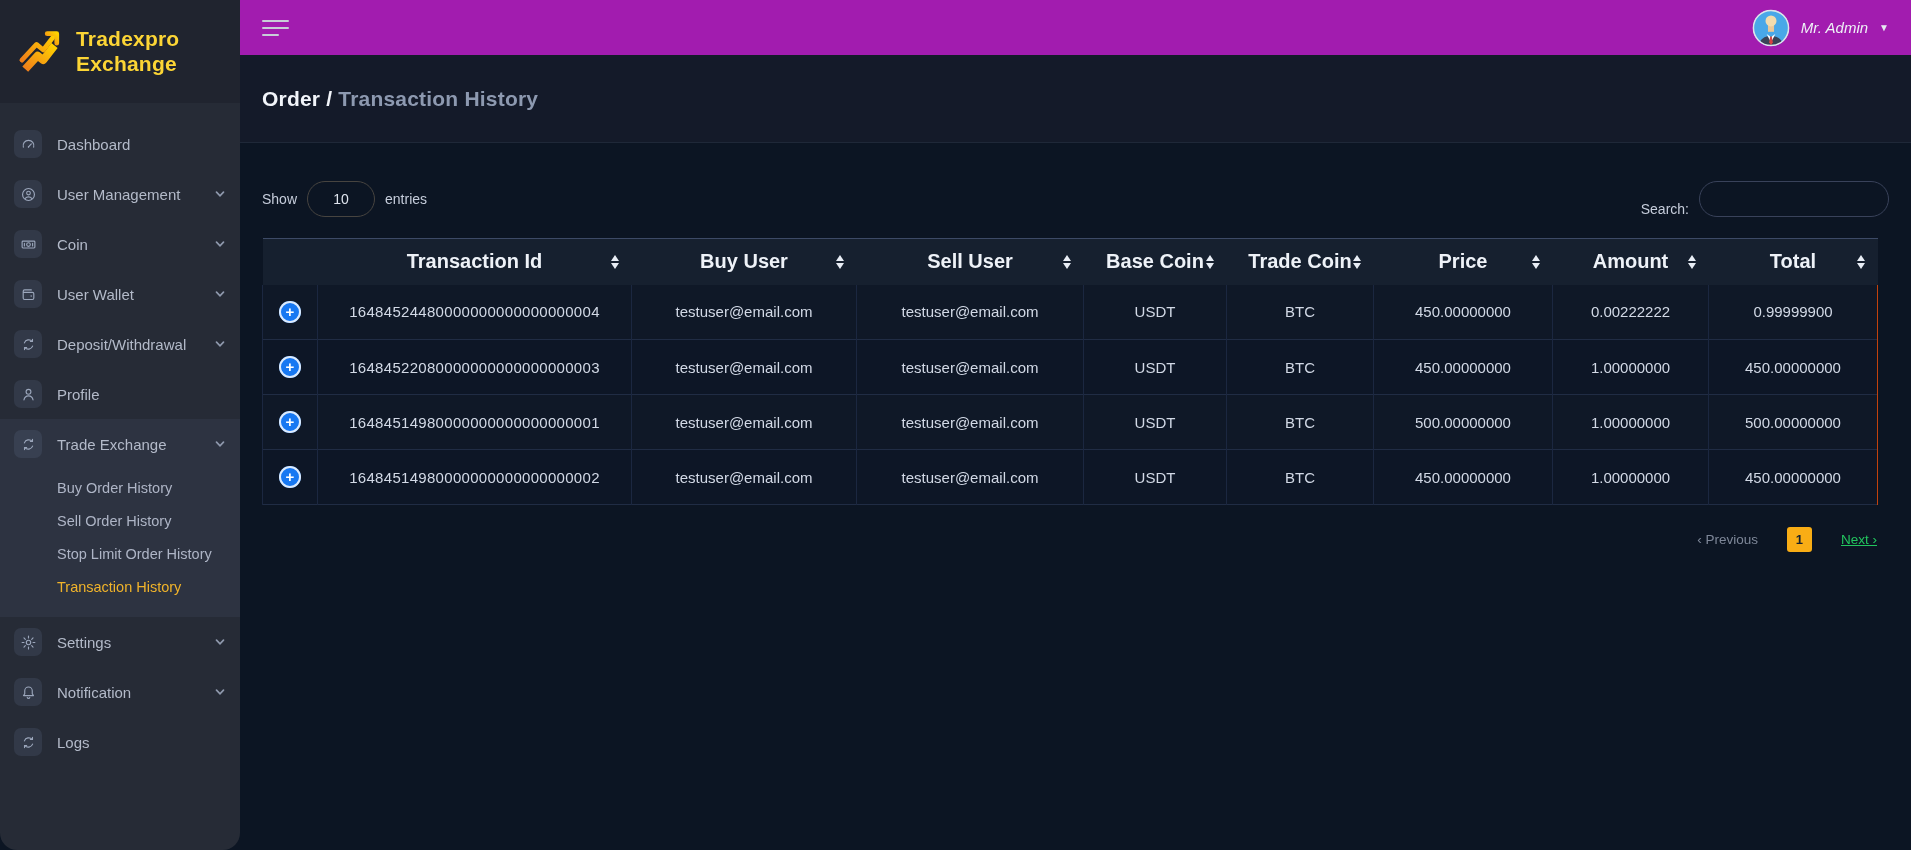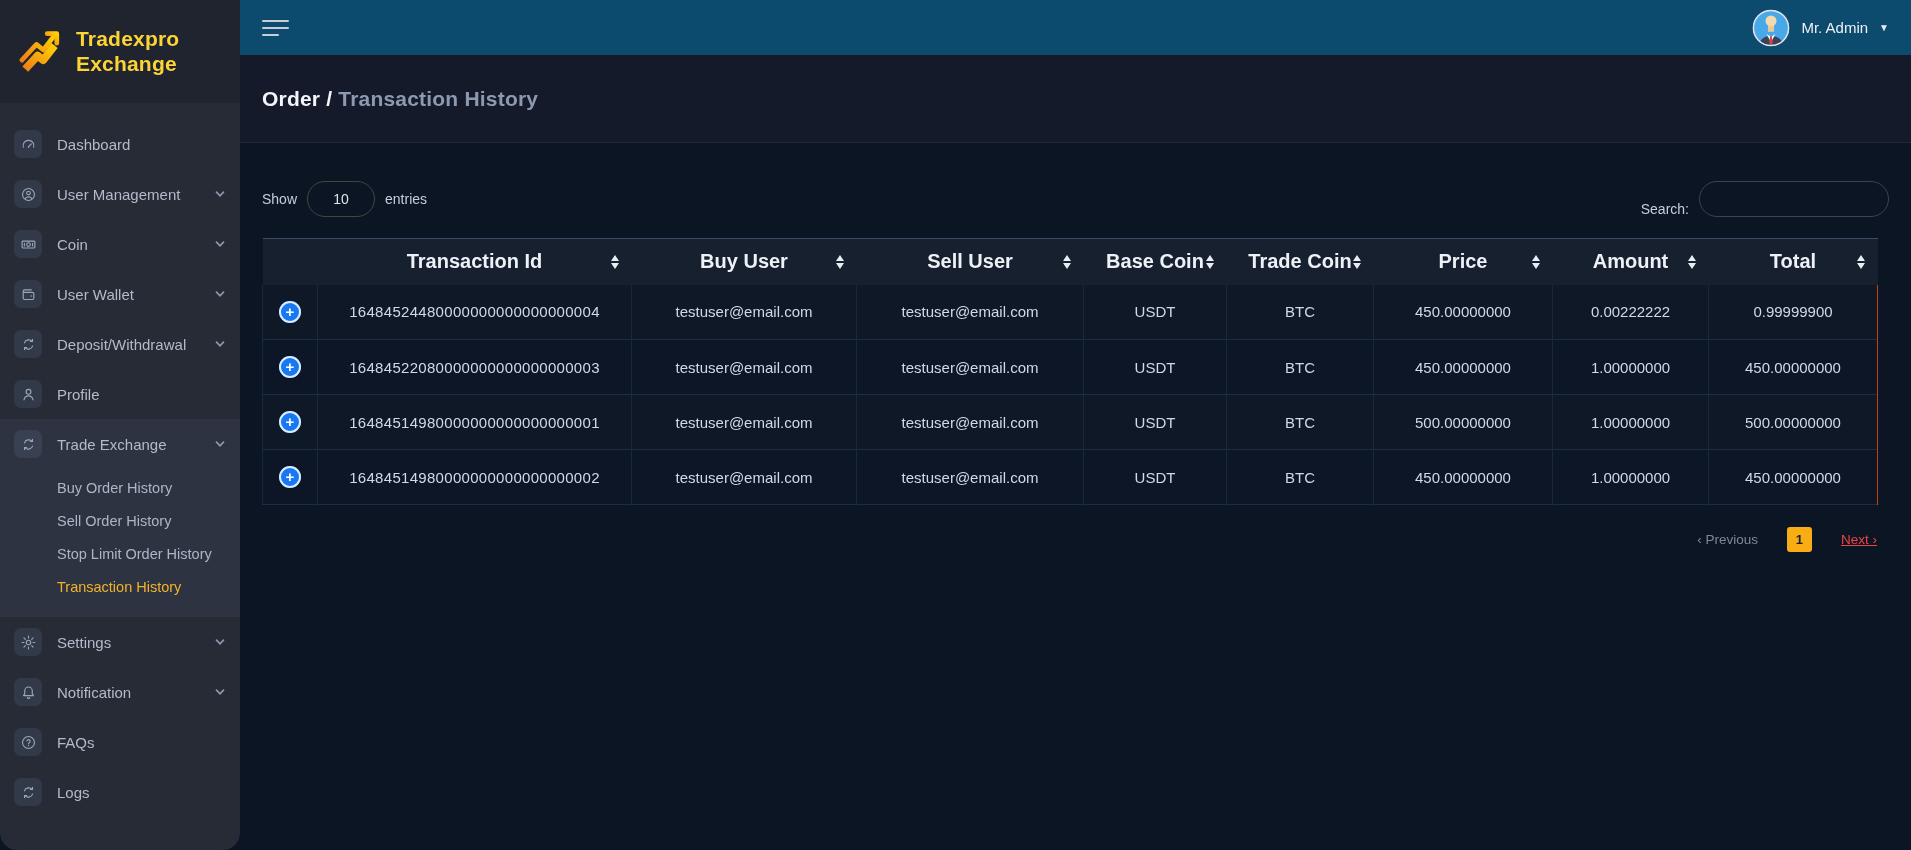--- a/index.html
+++ b/index.html
@@ -21,21 +21,21 @@
   .menu-group.active .icon-box { background:#384051; }
   .icon-box svg { width:17px; height:17px; }
   .chev { margin-left:auto; color:#8f99ad; display:flex; }
   .chev svg { width:12px; height:12px; }
   .submenu { padding:2px 0 14px 57px; display:flex; flex-direction:column; }
   .submenu-item { height:33px; display:flex; align-items:center; font-size:14.5px; color:#aeb5c6; cursor:pointer; }
   .submenu-item.active { color:#f0b32a; }
 
   
   .main { flex:1; display:flex; flex-direction:column; min-width:0; }
-  .topbar { height:55px; background:#0c4a6e; display:flex; align-items:center; padding:0 22px; flex-shrink:0; }
+  .topbar { height:55px; background:#a21caf; display:flex; align-items:center; padding:0 22px; flex-shrink:0;font-style:italic; }
   .hamburger { display:flex; flex-direction:column; gap:5px; cursor:pointer; }
   .hamburger .bar { height:2px; background:#c8cdd8; border-radius:1px; }
   .hamburger .b1,.hamburger .b2 { width:27px; }
   .hamburger .b3 { width:17px; }
   .user { margin-left:auto; display:flex; align-items:center; gap:11px; color:#eef1f6; font-size:15px; cursor:pointer; }
   .avatar { width:38px; height:38px; border-radius:50%; display:block; }
   .caret { font-size:10px; color:#e6eaf2; }
 
   .title-strip { height:88px; background:#141a29; border-bottom:1px solid #1f2838; display:flex; align-items:center; padding:0 22px; flex-shrink:0; }
   .page-title { font-size:21px; font-weight:bold; color:#f2f5fa; letter-spacing:.2px; }
@@ -61,21 +61,21 @@
   tbody td:first-child { border-left:1px solid #1b2740; }
   tbody td:last-child { border-right:1px solid #c2410c; }
   tbody td.cell-transaction_id { letter-spacing:.3px; }
   .plus-btn { width:22px; height:22px; border-radius:50%; background:#1778f2; color:#fff; display:inline-flex; align-items:center; justify-content:center;
     font-size:15px; font-weight:bold; line-height:1; cursor:pointer; box-shadow:0 0 0 2px rgba(255,255,255,.85) inset; }
   .plus-btn span { margin-top:-1px; }
 
   .pagination { width:1615px; display:flex; justify-content:flex-end; align-items:center; gap:29px; margin-top:22px; font-size:13.5px; }
   .pg-prev { color:#7e8798; cursor:pointer; }
   .pg-page { width:25px; height:25px; background:#f9ad15; color:#15202e; display:flex; align-items:center; justify-content:center; border-radius:3px; font-weight:bold; font-size:13px; cursor:pointer; }
-  .pg-next { color:#ef4444; cursor:pointer;text-decoration:underline; }
+  .pg-next { color:#22c55e; cursor:pointer;text-decoration:underline; }
 </style>
 </head>
 <body>
 
 <div class="app">
 
   <aside class="sidebar">
     <div class="logo-panel">
       <span>
         <svg width="54" height="54" viewBox="0 0 48 48">
@@ -234,32 +234,20 @@
                 <path d="M12 4.2a5.3 5.3 0 0 0-5.3 5.3v4.3L5 16.4h14l-1.7-2.6V9.5A5.3 5.3 0 0 0 12 4.2z"></path>
                 <path d="M10.2 19a1.9 1.9 0 0 0 3.6 0"></path>
               </svg>
             </span>
             <span>Notification</span>
             <span class="chev">
               <svg viewBox="0 0 12 12" fill="none" stroke="currentColor" stroke-width="1.7" stroke-linecap="round">
                 <path d="M2.5 4.2 6 7.8 9.5 4.2"></path>
               </svg>
             </span>
-          </div>
-        </div>
-        <div class="menu-group">
-          <div class="menu-item">
-            <span class="icon-box">
-              <svg viewBox="0 0 24 24" fill="none" stroke="currentColor" stroke-width="1.6" stroke-linecap="round" stroke-linejoin="round">
-                <circle cx="12" cy="12" r="8.4"></circle>
-                <path d="M9.9 9.7a2.2 2.2 0 1 1 3.1 2.5c-.8.4-1 .9-1 1.7"></path>
-                <circle cx="12" cy="16.5" r=".9" fill="currentColor" stroke="none"></circle>
-              </svg>
-            </span>
-            <span>FAQs</span>
           </div>
         </div>
         <div class="menu-group">
           <div class="menu-item">
             <span class="icon-box">
               <svg viewBox="0 0 24 24" fill="none" stroke="currentColor" stroke-width="1.6" stroke-linecap="round" stroke-linejoin="round">
                 <path d="M6.2 9.7A6.6 6.6 0 0 1 17.3 7.6"></path>
                 <path d="M17.6 4.8v3h-3"></path>
                 <path d="M17.8 14.3A6.6 6.6 0 0 1 6.7 16.4"></path>
                 <path d="M6.4 19.2v-3h3"></path>

